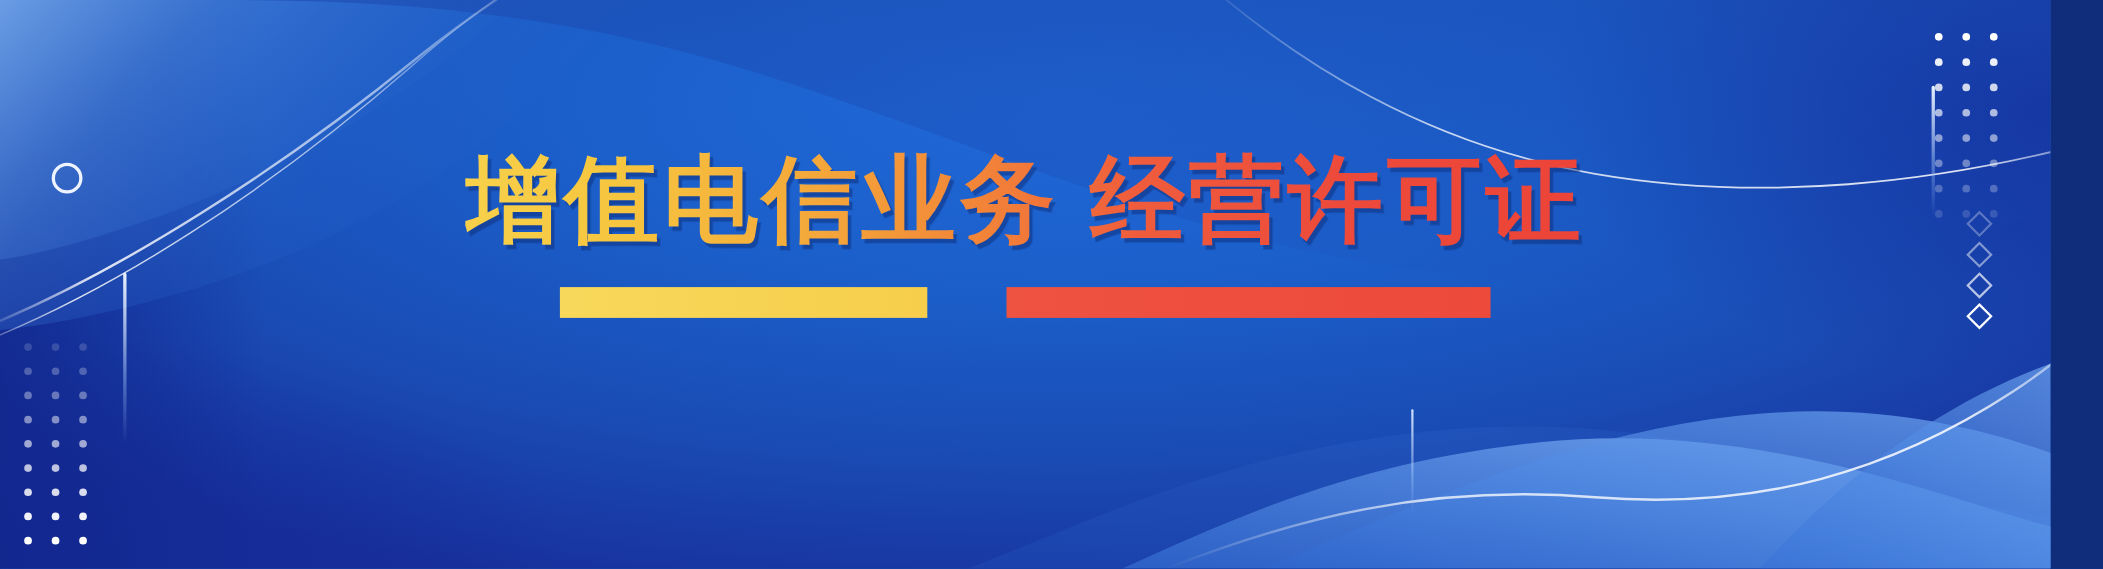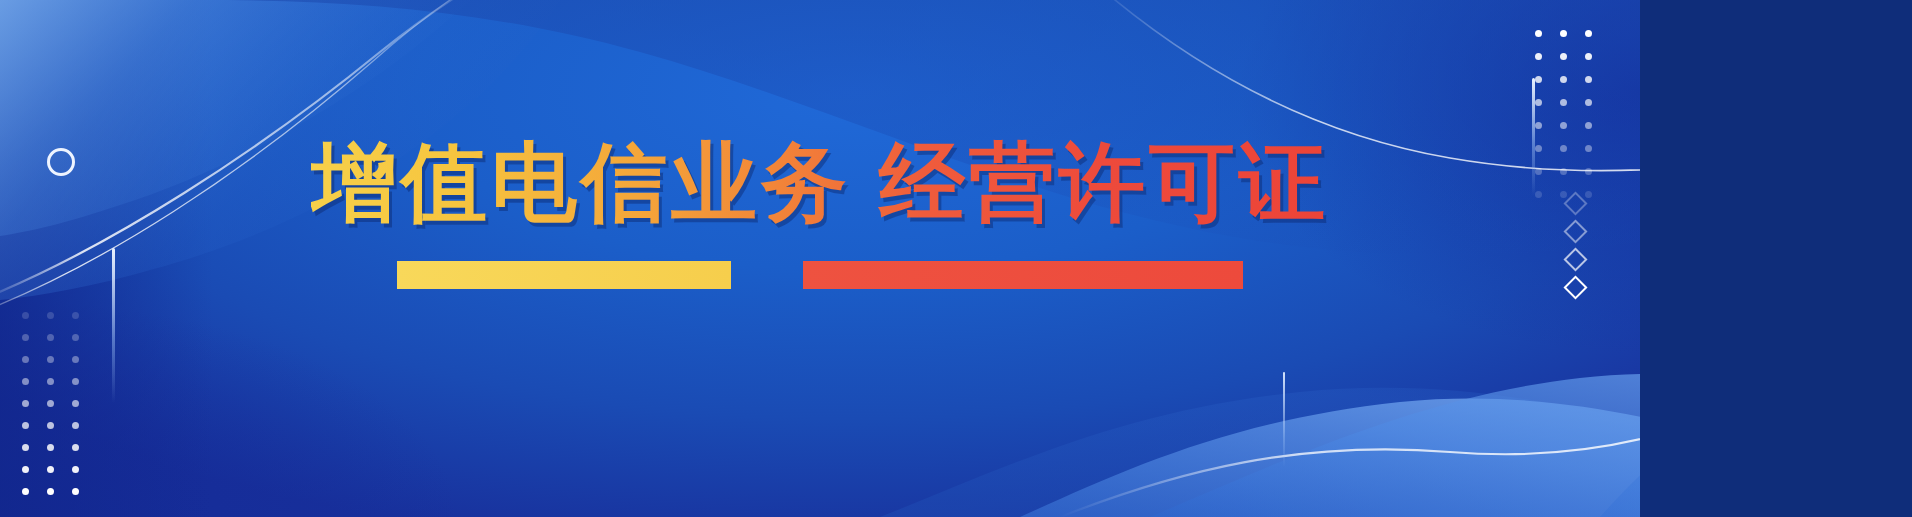--- a/index.html
+++ b/index.html
@@ -2,21 +2,21 @@
 <html><head>
 <meta charset="utf-8">
 <style>
   html, body {
     margin: 0;
     padding: 0;
     background: #0f2d7a;
   }
   .banner {
     position: relative;
-    width: 1640px;
+    width: 1864px;
     height: 517px;
     overflow: hidden;
     font-family: "Liberation Sans", "DejaVu Sans", sans-serif;
     background: #1b58c4;
   }
 
   
   .bg-base {
     position: absolute;
     inset: 0;

